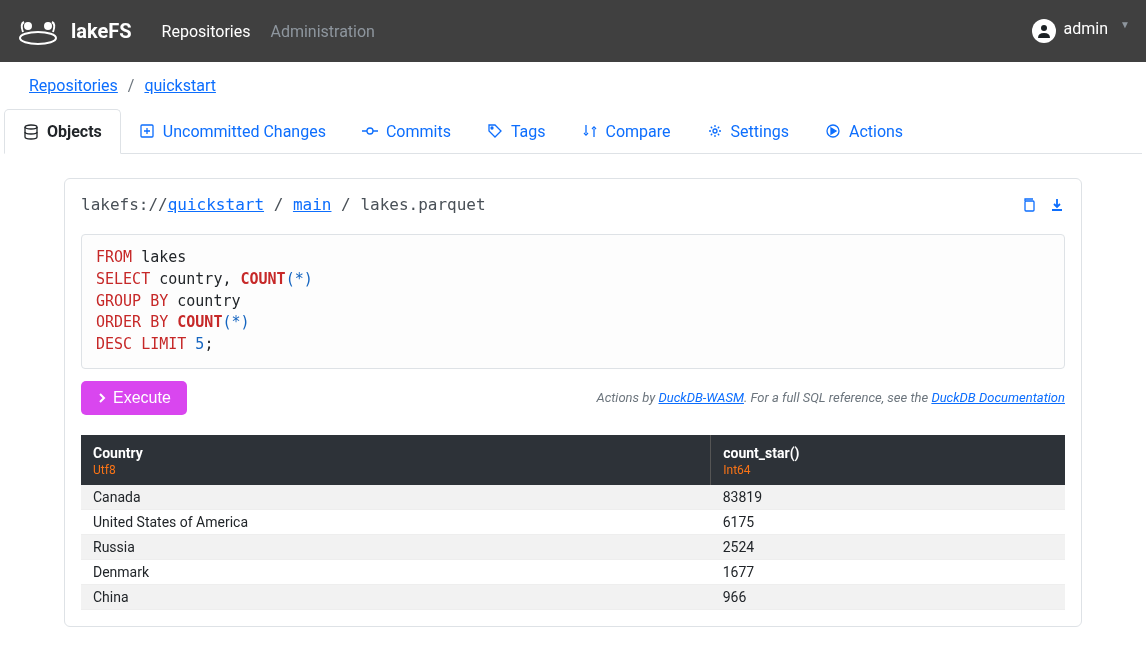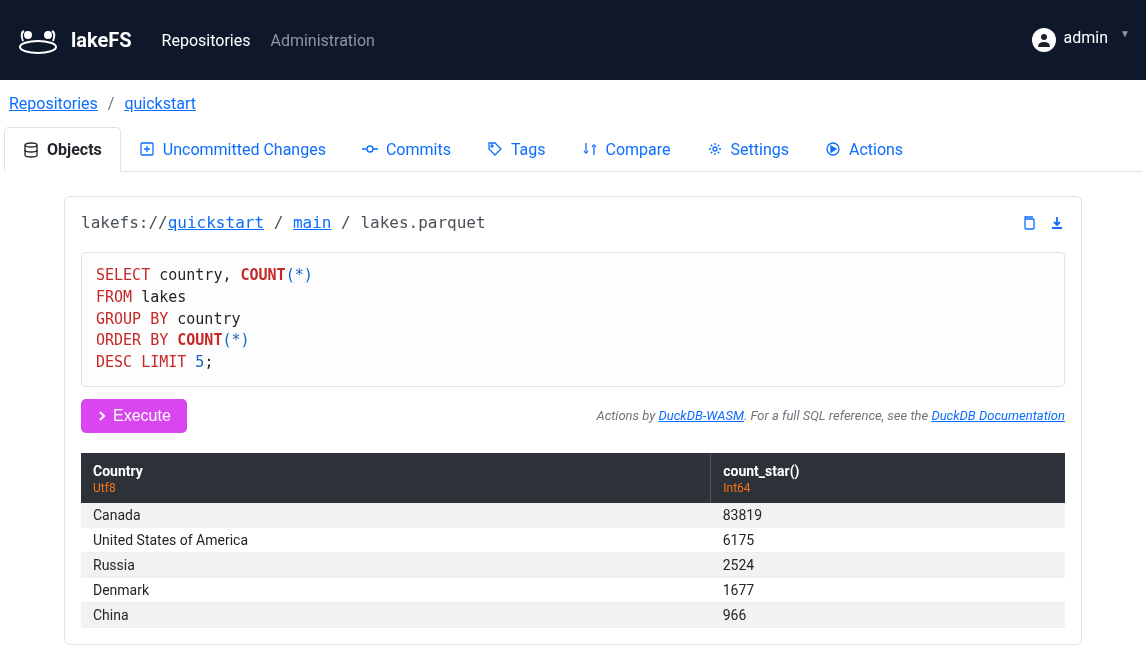--- a/index.html
+++ b/index.html
@@ -1,28 +1,28 @@
 <!DOCTYPE html>
 <html><head>
   <meta charset="utf-8">
   <style>
     * { margin: 0; padding: 0; box-sizing: border-box; }
     body { font-family: -apple-system, BlinkMacSystemFont, "Segoe UI", Roboto, sans-serif; background: #fff; color: #212529; }
     
-    .navbar { background: #0f172a; height: 80px; display: flex; align-items: center; padding: 0 16px; }
+    .navbar { background: #404040; height: 62px; display: flex; align-items: center; padding: 0 16px; }
     .logo { display: flex; align-items: center; gap: 10px; color: #fff; font-weight: 700; font-size: 20px; margin-right: 30px; }
     .logo-icon { width: 45px; height: 30px; }
     .nav-link { color: #fff; text-decoration: none; font-size: 16px; margin-right: 20px; }
     .nav-link.muted { color: #8e969e; }
     .nav-spacer { flex: 1; }
     .user-menu { display: flex; align-items: flex-start; gap: 8px; color: #fff; cursor: pointer; }
     .avatar-icon { width: 24px; height: 24px; background: #fff; border-radius: 50%; display: flex; align-items: center; justify-content: center; }
     .chevron-down { color: #8e969e; font-size: 10px; margin-left: 4px; }
     
-    .breadcrumb { padding: 14px 9px; font-size: 16px; }
+    .breadcrumb { padding: 14px 29px; font-size: 16px; }
     .breadcrumb a { color: #0d6efd; text-decoration: underline; }
     .breadcrumb-sep { color: #6c757d; margin: 0 6px; }
     
     .tabs-container { padding: 0 4px; }
     .tabs { display: flex; border-bottom: 1px solid #dee2e6; }
     .tab { padding: 12px 18px; color: #0d6efd; cursor: pointer; display: flex; align-items: center; gap: 8px; font-size: 16px; }
     .tab.active { background: #fff; border: 1px solid #dee2e6; border-bottom: 1px solid #fff; border-radius: 5px 5px 0 0; margin-bottom: -1px; color: #212529; font-weight: 700; }
     .tab-icon { width: 16px; height: 16px; display: inline-flex; align-items: center; justify-content: center; }
     
     .content { padding: 0 16px 20px; max-width: 1050px; margin: 0 auto; }
@@ -176,22 +176,22 @@
         <span class="path-action-icon">
             <svg width="16" height="16" viewBox="0 0 16 16" fill="#0d6efd">
               <path d="M8 2 V9 M5 7 L8 10 L11 7" stroke="#0d6efd" stroke-width="1.8" fill="none"></path>
               <path d="M3 12 H13 V14 H3 Z"></path>
             </svg>
           </span>
       </div>
     </div>
 
     <div class="sql-box">
+      <div><span class="kw-red">FROM</span><span class="txt">     lakes</span></div>
       <div><span class="kw-red">SELECT</span><span class="txt">   country, </span><span class="kw-bold">COUNT</span><span class="sym-blue">(</span><span class="sym-blue">*</span><span class="sym-blue">)</span></div>
-      <div><span class="kw-red">FROM</span><span class="txt">     lakes</span></div>
       <div><span class="kw-red">GROUP BY</span><span class="txt"> country</span></div>
       <div><span class="kw-red">ORDER BY</span><span class="txt"> </span><span class="kw-bold">COUNT</span><span class="sym-blue">(</span><span class="sym-blue">*</span><span class="sym-blue">)</span></div>
       <div><span class="kw-red">DESC LIMIT</span><span class="txt"> </span><span class="sym-blue">5</span><span class="txt">;</span></div>
     </div>
 
     <div class="exec-row">
       <button class="exec-btn">
         <span>
             <svg width="10" height="12" viewBox="0 0 10 12" fill="none" stroke="#fff" stroke-width="2">
               <path d="M3 2 L7 6 L3 10"></path>

